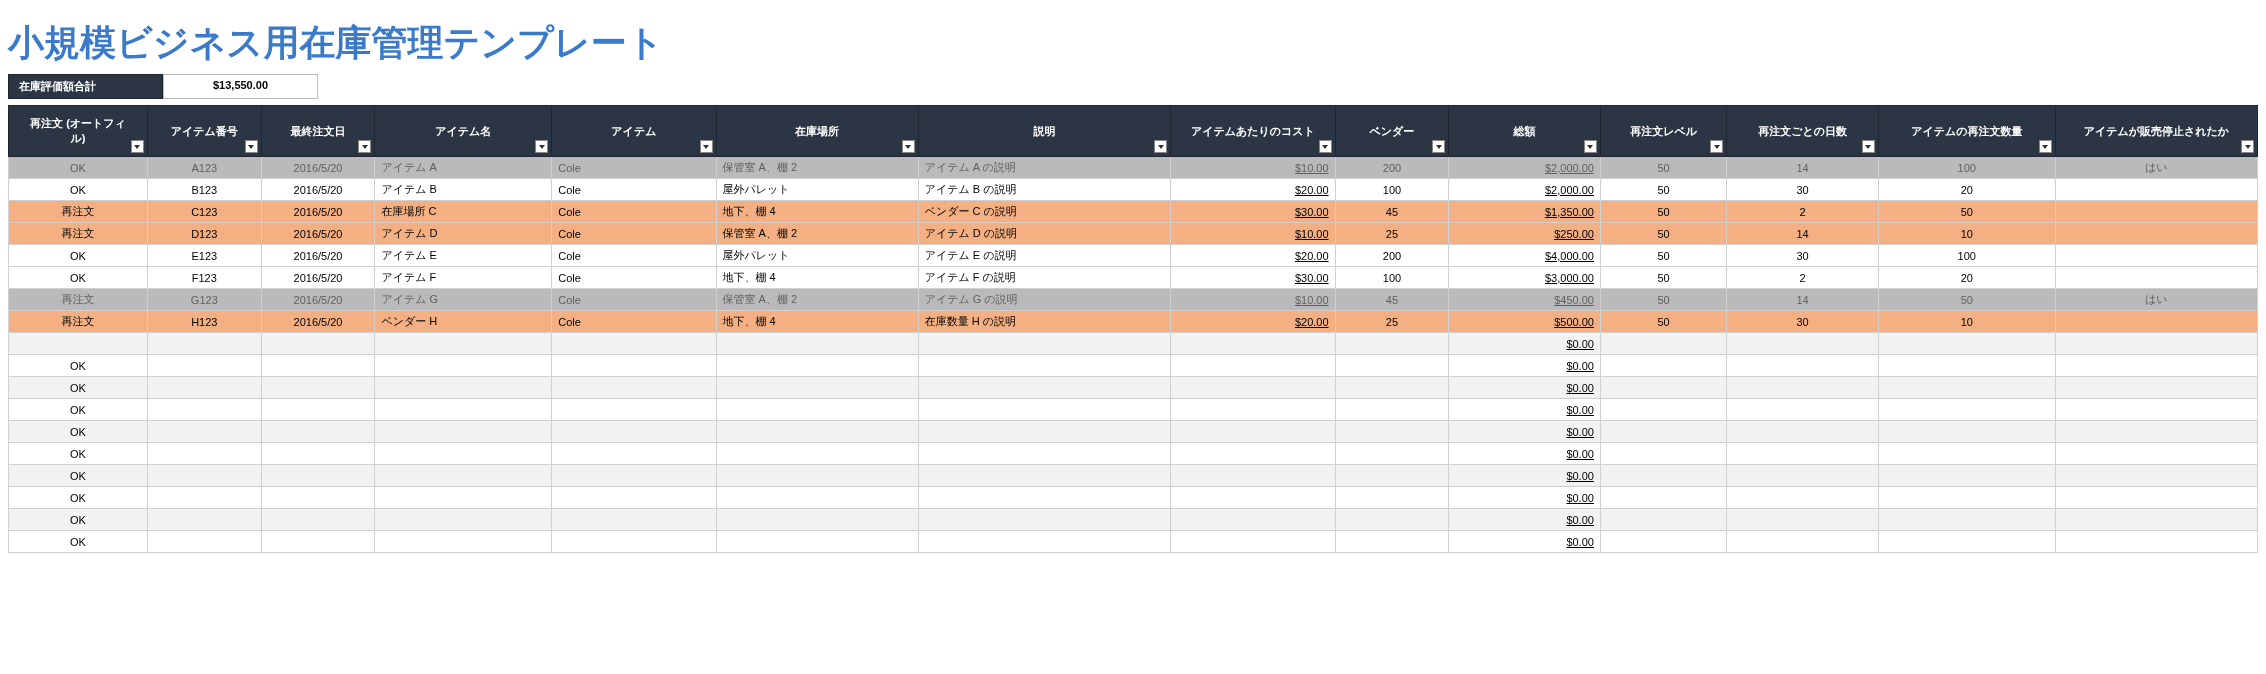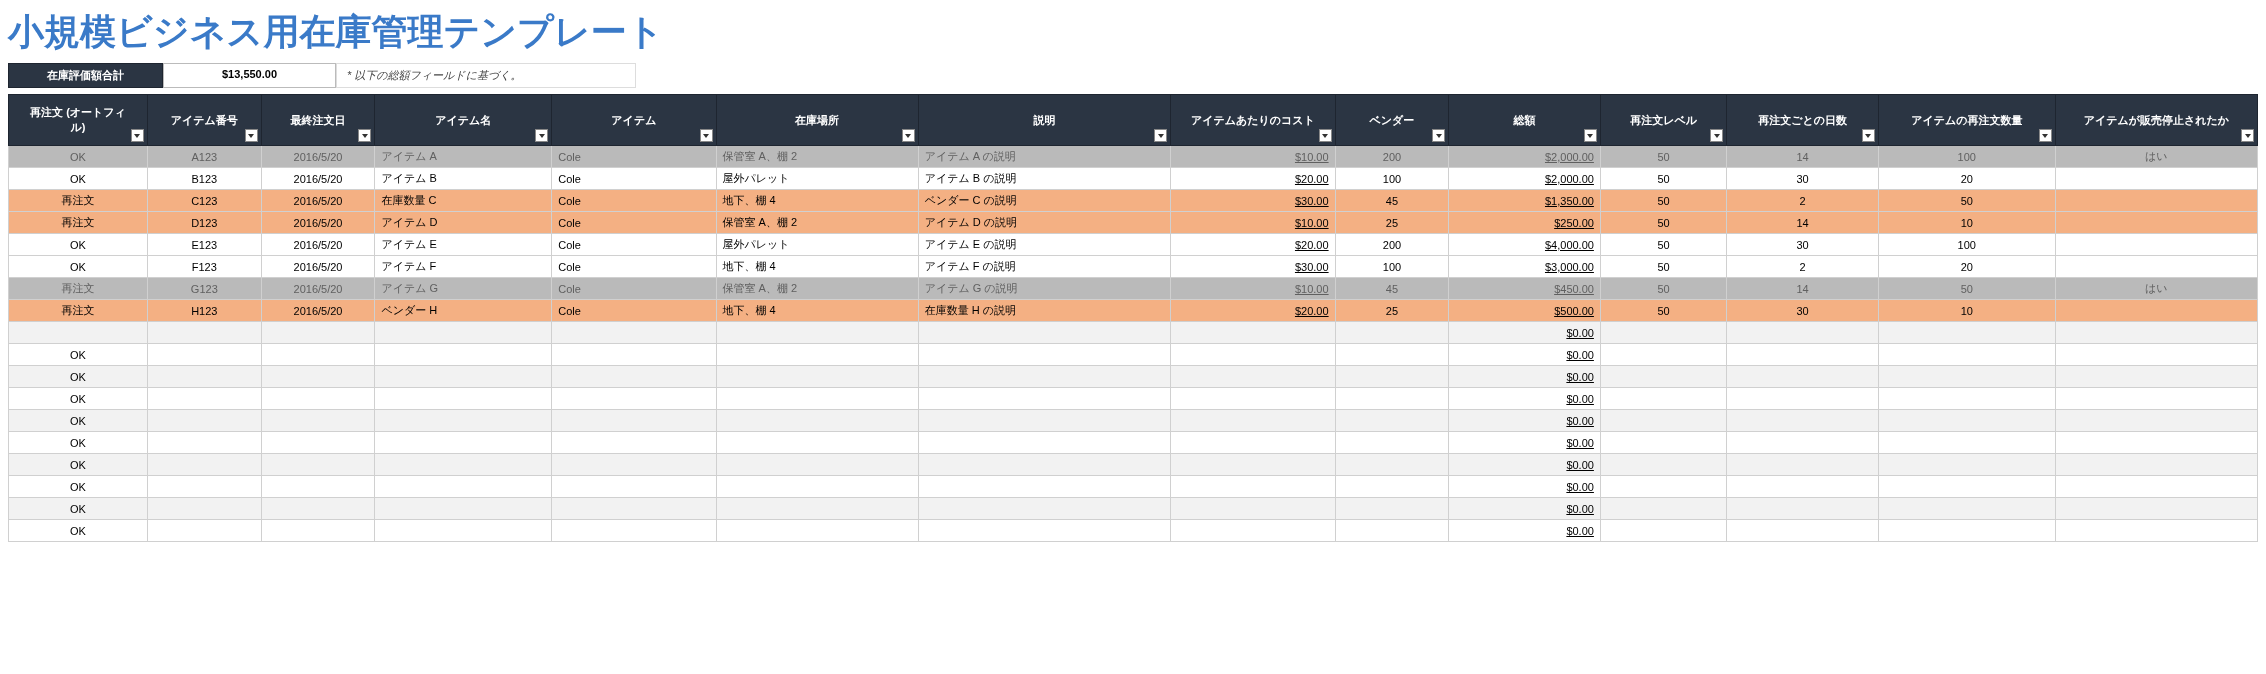--- a/index.html
+++ b/index.html
@@ -8,43 +8,42 @@
     padding: 8px;
     font-family: "Meiryo", "Hiragino Kaku Gothic Pro", sans-serif;
     font-size: 11px;
     background: #fff;
     width: 2266px;
   }
   .title {
     color: #3a7ac8;
     font-size: 36px;
     font-weight: 600;
-    margin: 0 0 6px 0;
+    margin: 11px 0 6px 0;
   }
   .summary-bar {
     display: flex;
     align-items: stretch;
     margin-bottom: 6px;
   }
   .summary-label {
     background: #2b3543;
     color: #fff;
     font-weight: bold;
-    text-align: center;
-    padding: 4px 2px;
+    padding: 4px 10px;
     width: 155px;
     border: 1px solid #1e2530;
   }
   .summary-value {
     background: #fff;
     color: #000;
     font-weight: bold;
     text-align: center;
     padding: 4px 10px;
-    width: 173px;
+    width: 155px;
     border: 1px solid #bbb;
   }
   .summary-note {
     font-style: italic;
     color: #444;
     padding: 4px 10px;
     border: 1px solid #ddd;
     flex: 0 0 auto;
     width: 300px;
   }
@@ -115,21 +114,20 @@
   col.c13 { width: 160px; }
 </style>
 </head>
 <body>
 
 <h1 class="title">小規模ビジネス用在庫管理テンプレート</h1>
 
 <div class="summary-bar">
   <div class="summary-label">在庫評価額合計</div>
   <div class="summary-value">$13,550.00</div>
-  <div class="summary-note">* 以下の総額フィールドに基づく。</div>
 </div>
 
 <table>
   <colgroup>
     <col class="c0">
       <col class="c1">
       <col class="c2">
       <col class="c3">
       <col class="c4">
     <col class="c5">
@@ -190,21 +188,21 @@
         <td class="right">$2,000.00</td>
         <td>50</td>
         <td>30</td>
         <td>20</td>
         <td></td>
       </tr>
       <tr class="state-orange">
         <td>再注文</td>
         <td>C123</td>
         <td>2016/5/20</td>
-        <td class="left">在庫数量 C</td>
+        <td class="left">在庫場所 C</td>
         <td class="left">Cole</td>
         <td class="left">地下、棚 4</td>
         <td class="left">ベンダー C の説明</td>
         <td class="right">$30.00</td>
         <td>45</td>
         <td class="right">$1,350.00</td>
         <td>50</td>
         <td>2</td>
         <td>50</td>
         <td></td>

